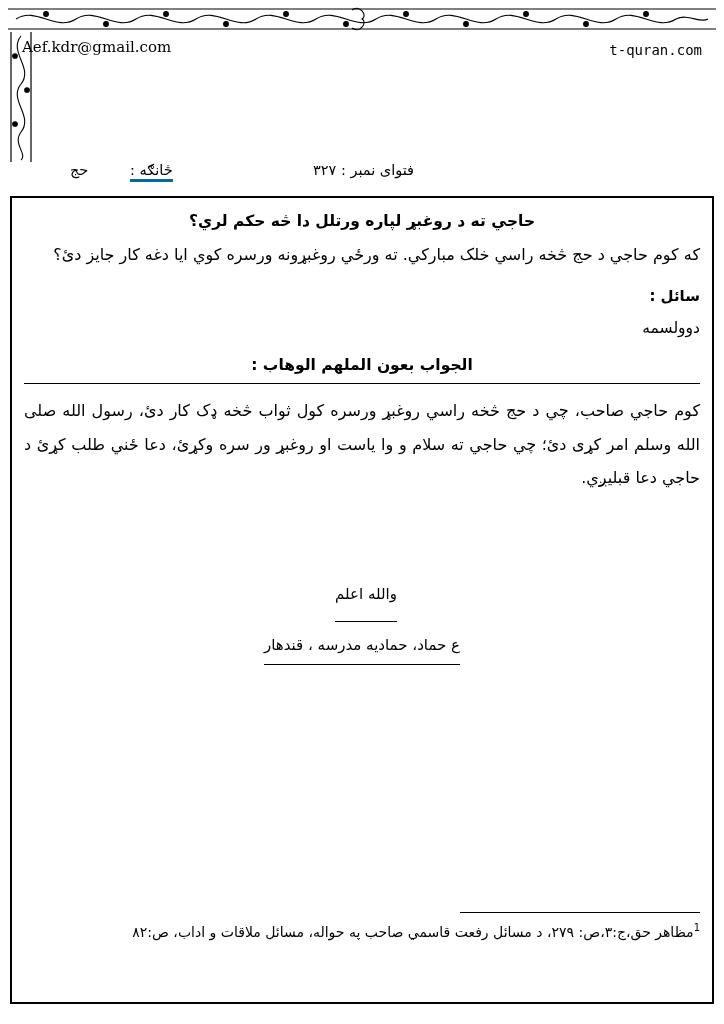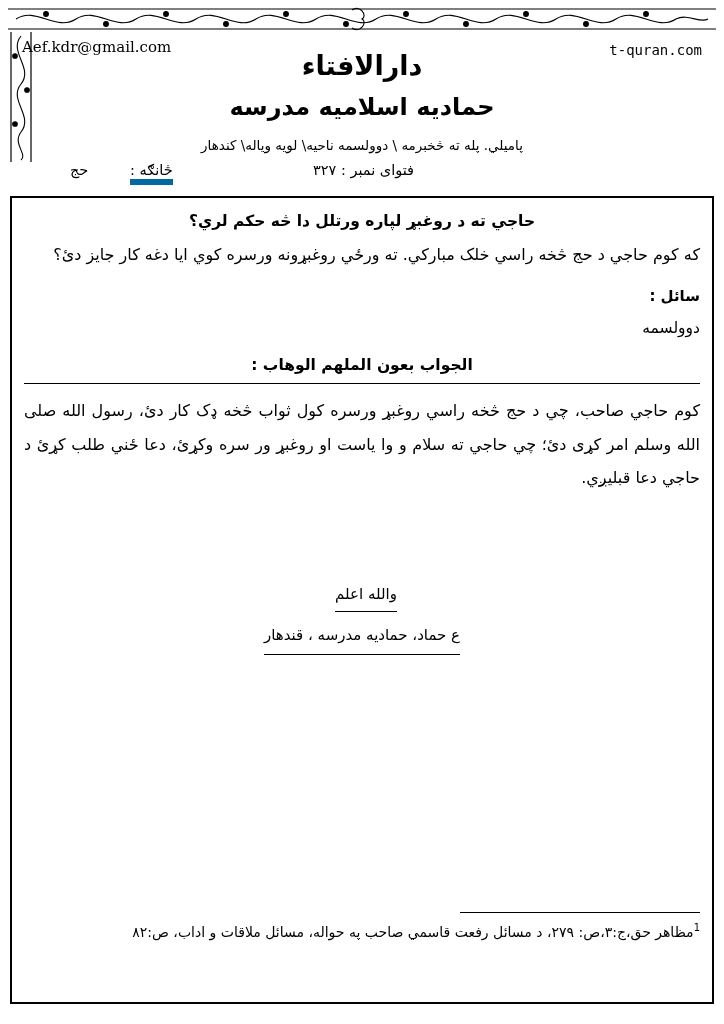--- a/index.html
+++ b/index.html
@@ -98,21 +98,21 @@
     position: absolute;
     right: 300px;
     top: 2px;
     white-space: nowrap;
   }
   .meta-cat-label {
     position: absolute;
     left: 120px;
     top: 2px;
     white-space: nowrap;
-    border-bottom: 6px solid #0369a1;
+    border-bottom: 3px solid #0369a1;
     padding-bottom: 1px;
   }
   .meta-cat-value {
     position: absolute;
     left: 60px;
     top: 2px;
     white-space: nowrap;
   }
 
   .rule-top {
@@ -204,21 +204,21 @@
 
   .signature {
     margin-top: 84px;
     text-align: center;
     direction: rtl;
   }
   .sig-line1 {
     font-size: 15px;
     display: inline-block;
     border-bottom: 1px solid #000;
-    padding-bottom: 2px;
+    padding-bottom: 12px;
     margin-left: 8px;
   }
   .sig-line2 {
     margin-top: 8px;
     font-size: 15px;
     display: inline-block;
     border-bottom: 1px solid #000;
     padding-bottom: 4px;
   }
 
@@ -279,25 +279,20 @@
       <path d="M13 4 C 0 20, 26 36, 13 52 C 0 68, 26 84, 13 100 C 4 112, 20 122, 13 128"></path>
       <circle cx="7" cy="24" r="2.3" fill="#000"></circle>
       <circle cx="19" cy="58" r="2.3" fill="#000"></circle>
       <circle cx="7" cy="92" r="2.3" fill="#000"></circle>
     </g>
   </svg>
 
   <div class="email-left">Aef.kdr@gmail.com</div>
   <div class="site-right">t-quran.com</div>
 
-  <div class="header">
-    <div class="title-main">دارالافتاء</div>
-    <div class="title-sub">حماديه اسلاميه مدرسه</div>
-    <div class="title-addr">پاميلي. پله ته څخبرمه \ دوولسمه ناحيه\ لويه وياله\ كندهار</div>
-  </div>
 
   <div class="meta-row">
     <div class="meta-fatwa">فتواى نمبر : ۳۲۷</div>
     <div class="meta-cat-label">څانګه :</div>
     <div class="meta-cat-value">حج</div>
   </div>
 
   <div class="rule-top"></div>
   <div class="frame-left"></div>
   <div class="frame-right"></div>

